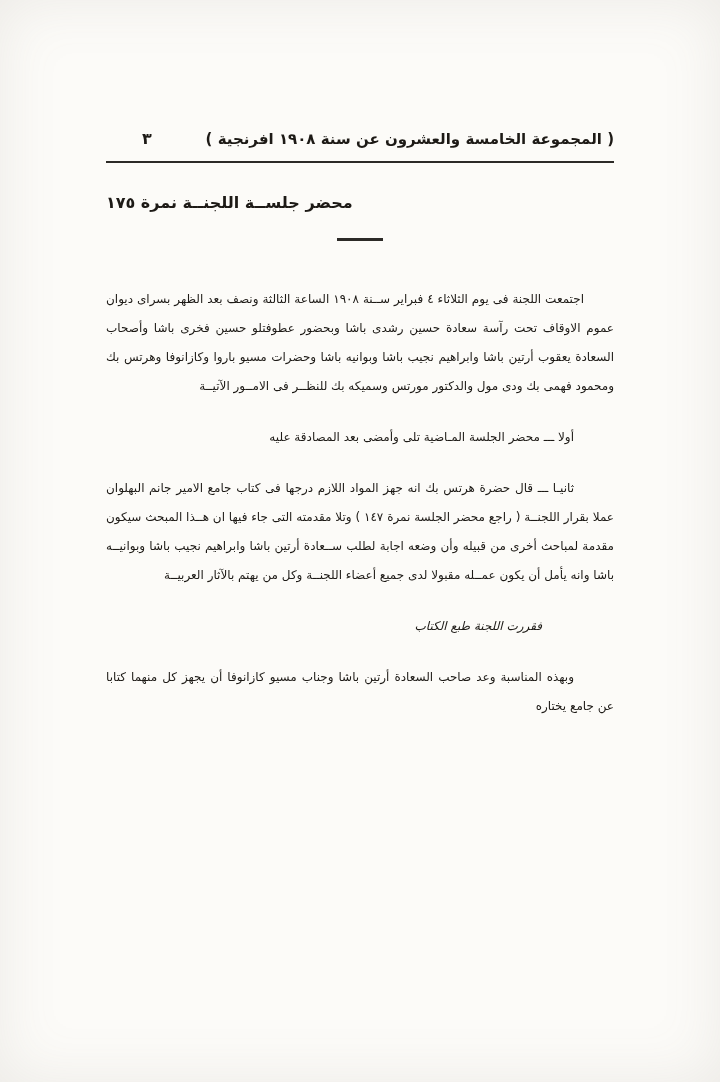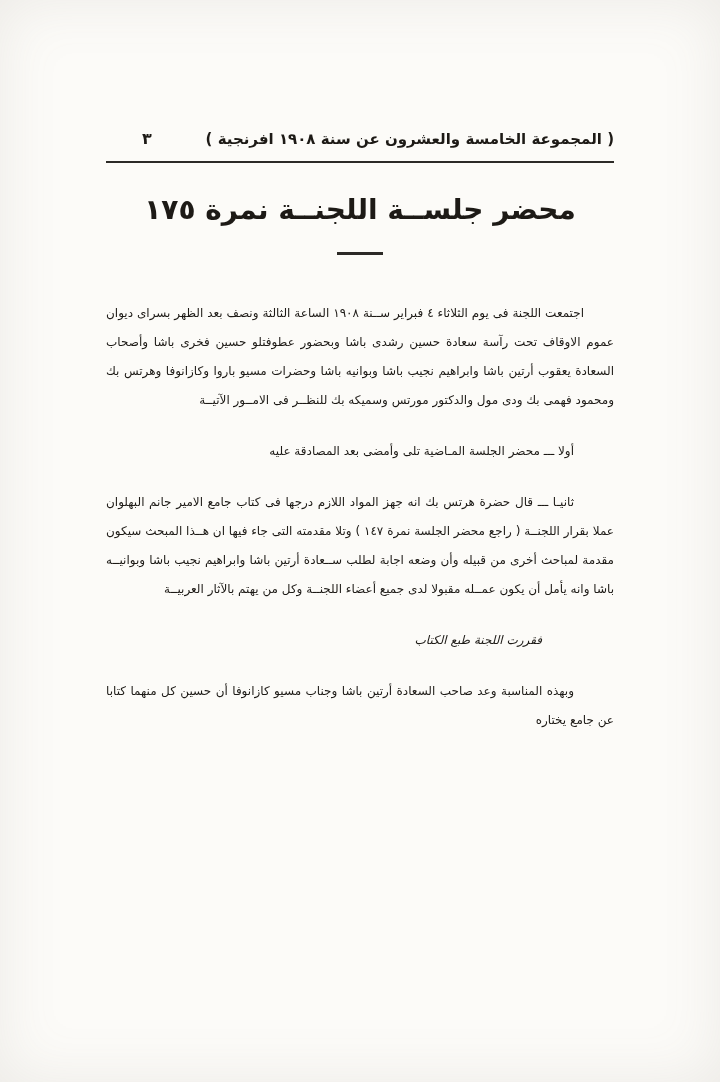--- a/index.html
+++ b/index.html
@@ -41,22 +41,22 @@
     font-size: 16px;
     font-weight: bold;
     padding-left: 36px;
   }
   .header-rule {
     height: 2px;
     background: #2c2a27;
     margin-top: 13px;
   }
   .doc-title {
-    text-align: center;
-    font-size: 28px;
+    text-align: left;
+    font-size: 16px;
     font-weight: bold;
     margin-top: 30px;
     letter-spacing: 0.5px;
   }
   .title-divider {
     width: 46px;
     height: 2.5px;
     background: #2c2a27;
     margin: 26px auto 0 auto;
   }
@@ -101,18 +101,18 @@
     <div class="body-text">
 
       <p class="para">اجتمعت اللجنة فى يوم الثلاثاء ٤ فبراير ســنة ١٩٠٨ الساعة الثالثة ونصف بعد الظهر بسراى ديوان عموم الاوقاف تحت رآسة سعادة حسين رشدى باشا وبحضور عطوفتلو حسين فخرى باشا وأصحاب السعادة يعقوب أرتين باشا وابراهيم نجيب باشا وبوانيه باشا وحضرات مسيو باروا وكازانوفا وهرتس بك ومحمود فهمى بك ودى مول والدكتور مورتس وسميكه بك للنظــر فى الامــور الآتيــة</p>
 
       <p class="para item">أولا ـــ محضر الجلسة المـاضية تلى وأمضى بعد المصادقة عليه</p>
 
       <p class="para item">ثانيـا ـــ قال حضرة هرتس بك انه جهز المواد اللازم درجها فى كتاب جامع الامير جانم البهلوان عملا بقرار اللجنــة ( راجع محضر الجلسة نمرة ١٤٧ ) وتلا مقدمته التى جاء فيها ان هــذا المبحث سيكون مقدمة لمباحث أخرى من قبيله وأن وضعه اجابة لطلب ســعادة أرتين باشا وابراهيم نجيب باشا وبوانيــه باشا وانه يأمل أن يكون عمــله مقبولا لدى جميع أعضاء اللجنــة وكل من يهتم بالآثار العربيــة</p>
 
       <p class="para decision">فقررت اللجنة طبع الكتاب</p>
 
-      <p class="para item">وبهذه المناسبة وعد صاحب السعادة أرتين باشا وجناب مسيو كازانوفا أن حسين كل منهما كتابا عن جامع يختاره</p>
+      <p class="para item">وبهذه المناسبة وعد صاحب السعادة أرتين باشا وجناب مسيو كازانوفا أن يجهز كل منهما كتابا عن جامع يختاره</p>
 
 
     </div>
   </div>
 </div>
 
 </body></html>

